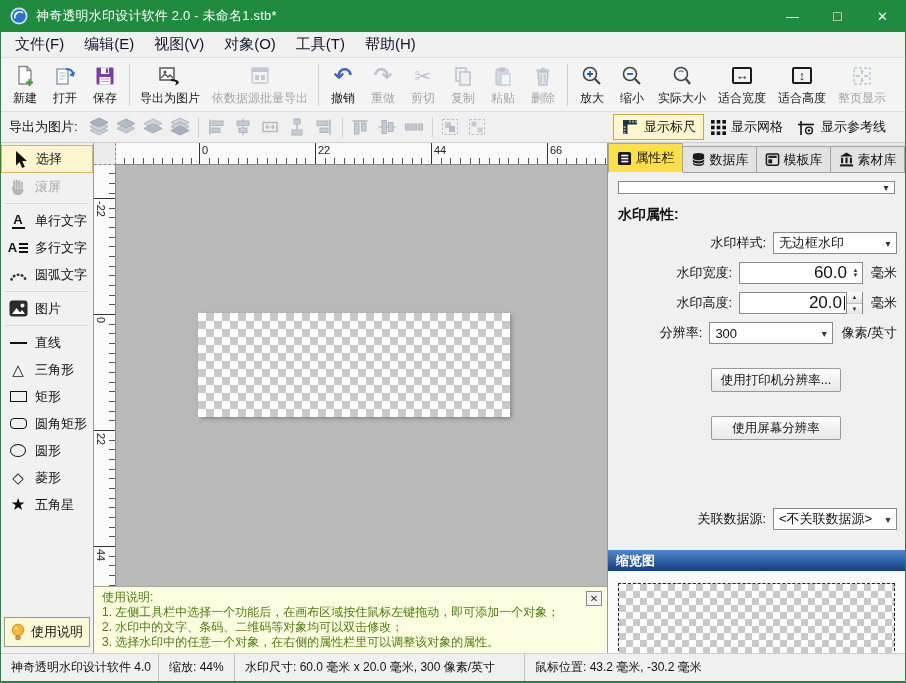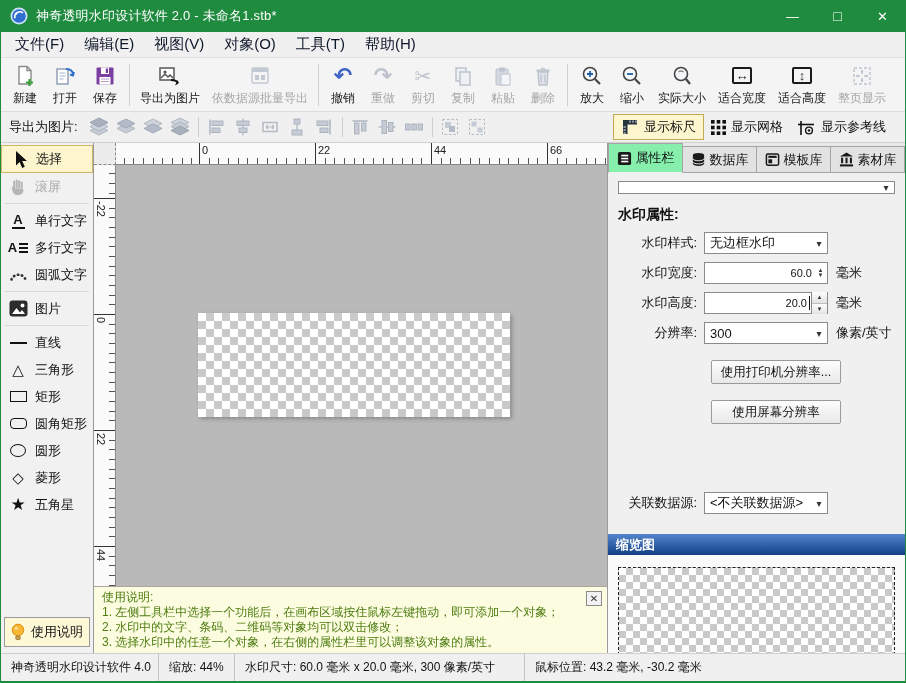--- a/index.html
+++ b/index.html
@@ -87,40 +87,40 @@
   
   .helpbox { height:67px; flex:0 0 67px; background:#fcfce0; border-top:1px solid #a8a89a; padding:3px 8px 0 8px; position:relative; }
   .helpbox .hline { font-size:12px; color:#4d7c0f; line-height:15px; white-space:nowrap; }
   .helpclose { position:absolute; top:4px; right:5px; width:16px; height:15px; border:1px solid #8a8a8a; background:#f2f2f2; display:flex; align-items:center; justify-content:center; font-size:10px; color:#333; }
 
   
   .rightpanel { width:298px; flex:0 0 298px; background:#f0f0f0; border-left:1px solid #9a9a9a; display:flex; flex-direction:column; }
   .tabs { display:flex; height:30px; flex:0 0 30px; background:#e9e9e9; }
   .tab { flex:1; display:flex; align-items:center; justify-content:center; gap:4px; font-size:13px; color:#111; border:1px solid #a5a5a5; border-left-width:0; background:#e2e2e2; margin-top:3px; }
   .tab:first-child { border-left-width:1px; }
-  .tab.active { background:#86efac; border-bottom-color:#f0f0f0; margin-top:0; }
+  .tab.active { background:#fde047; border-bottom-color:#f0f0f0; margin-top:0; }
   .panelbody { flex:1; display:flex; flex-direction:column; min-height:0; }
   .combobox { margin:8px 10px 0 10px; height:23px; background:#fff; border:1px solid #8a8a8a; display:flex; align-items:center; }
   .combobox .val { flex:1; font-size:13px; padding-left:5px; color:#111; }
   .combobox .arrow, .dd .arrow { width:16px; text-align:center; font-size:10px; color:#333; }
   .sectitle { margin:12px 0 4px 10px; font-size:14px; font-weight:bold; color:#111; }
-  .prow { display:flex; align-items:center; margin:4px 8px 4px 8px; height:24px; }
+  .prow { display:flex; align-items:center; margin:4px 8px 4px 8px; height:24px;justify-content:flex-end; }
   .plabel { width:88px; text-align:right; font-size:13px; color:#111; padding-right:7px; white-space:nowrap; }
   .dd { width:124px; height:22px; background:#fff; border:1px solid #8a8a8a; display:flex; align-items:center; }
   .dd .val { flex:1; font-size:13px; padding-left:5px; color:#111; white-space:nowrap; }
   .spin { width:124px; height:22px; background:#fff; border:1px solid #8a8a8a; display:flex; align-items:center; }
-  .spin .val { flex:1; font-size:11px; text-align:right; color:#111; padding-right:2px; }
+  .spin .val { flex:1; font-size:17px; text-align:right; color:#111; padding-right:2px; }
   .spin .caret { width:1px; height:14px; background:#111; margin-right:1px; }
   .arrows { display:flex; flex-direction:column; justify-content:center; width:13px; line-height:0; }
   .arrows span { font-size:6px; color:#333; text-align:center; line-height:5px; }
   .spinbtns { width:16px; height:22px; display:flex; flex-direction:column; border-left:1px solid #8a8a8a; }
   .spinbtns span { flex:1; display:flex; align-items:center; justify-content:center; font-size:6px; color:#333; background:linear-gradient(#fdfdfd,#e3e3e3); border-bottom:1px solid #c0c0c0; }
   .spinbtns span:last-child { border-bottom:none; }
   .unit { font-size:13px; color:#111; margin-left:8px; white-space:nowrap; }
-  .pbtnrow { margin:12px 8px 4px 103px; }
+  .pbtnrow { margin:20px 8px 4px 103px; }
   .pbtn { width:130px; height:24px; background:linear-gradient(#fdfdfd,#e8e8e8); border:1px solid #9a9a9a; border-radius:2px; font-size:12.5px; color:#111; display:flex; align-items:center; justify-content:center; white-space:nowrap; }
   .dsrow { margin-top:64px; }
   .thumbheader { margin-top:16px; height:21px; background:linear-gradient(#5286cd,#123f85); color:#fff; font-size:13px; font-weight:bold; display:flex; align-items:center; padding-left:8px; flex:0 0 21px; }
   .thumbarea { flex:1; background:#fafafa; padding:12px 10px; }
   .thumbrect { width:100%; height:93px; border:1px dashed #222; background-size:14px 14px; }
 
   
   .statusbar { height:28px; flex:0 0 28px; background:#f0f0f0; border-top:1px solid #cfcfcf; display:flex; align-items:stretch; font-size:12px; color:#111; }
   .seg { display:flex; align-items:center; padding:0 10px; border-right:1px solid #c4c4c4; white-space:nowrap; }
   .seg.s1 { width:158px; } .seg.s2 { width:76px; } .seg.s3 { width:290px; }

